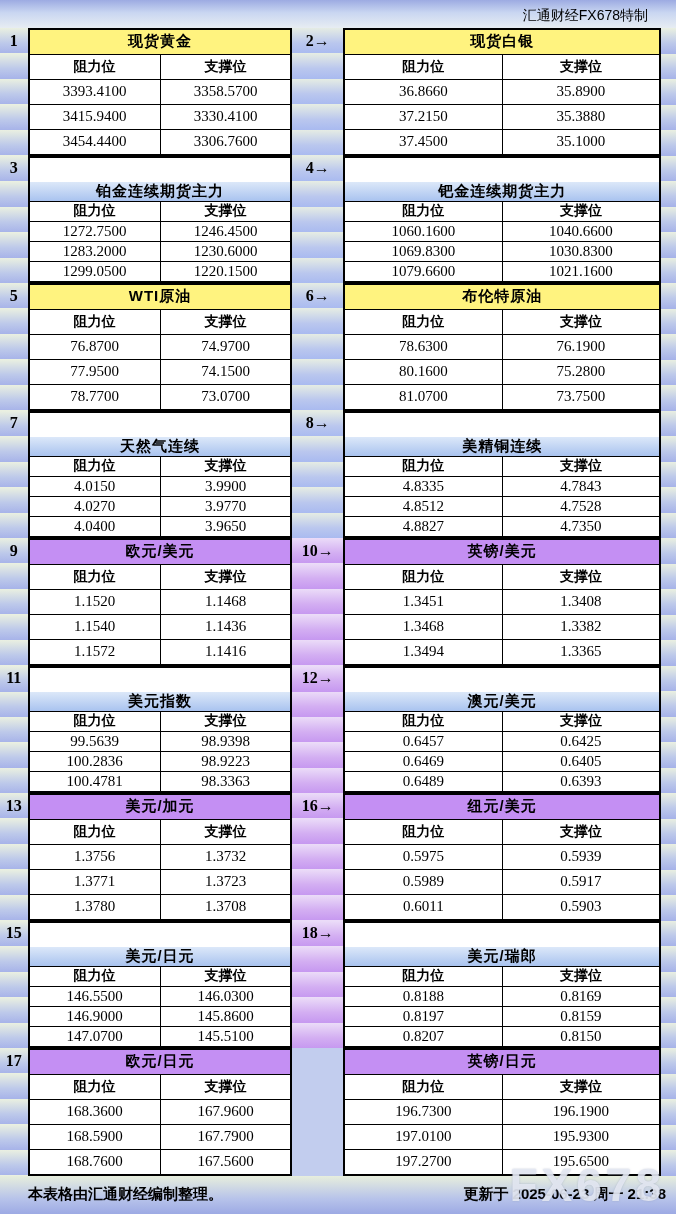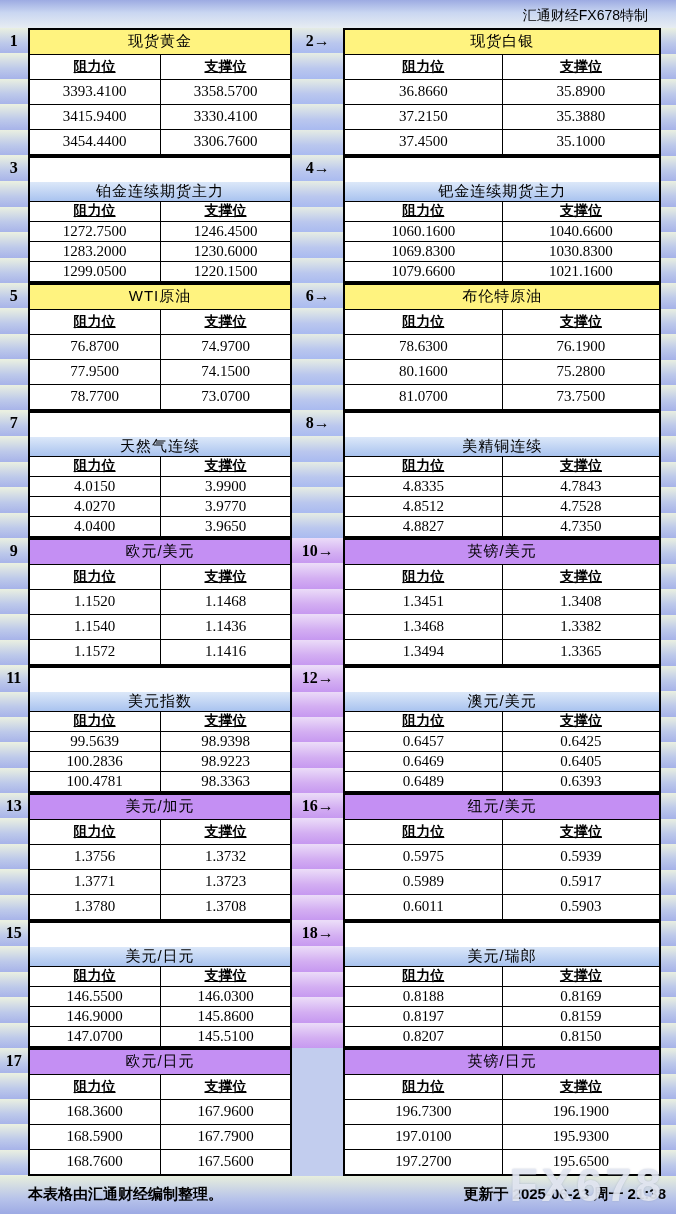--- a/index.html
+++ b/index.html
@@ -37,27 +37,27 @@
     font-family:"Liberation Serif",serif;font-weight:bold;font-size:16px;
   }
 
   
   .mtable{
     height:127.5px;box-sizing:border-box;border:2px solid #000;
     display:flex;flex-direction:column;background:#fff;
   }
   .trow{flex:1;display:flex;min-height:0;}
   .trow + .trow{border-top:1px solid #000;}
-  .trow.title{align-items:center;justify-content:center;font-weight:normal;font-size:15px;letter-spacing:1px;}
+  .trow.title{align-items:center;justify-content:center;font-weight:bold;font-size:15px;letter-spacing:1px;}
   .t-yellow{background:#fff37f;}
   .t-blue{background:linear-gradient(180deg,#dce8f9 0%,#a9c3ef 100%);margin-top:24px;}
   .t-purple{background:#c48ff3;}
   .cell{flex:1;display:flex;align-items:center;justify-content:center;box-sizing:border-box;}
   .cell + .cell{border-left:1px solid #000;}
-  .heads .cell{font-weight:bold;font-size:14px;text-decoration:underline;}
+  .heads .cell{font-weight:bold;font-size:14px;}
   .vals .cell{font-family:"Liberation Serif",serif;font-size:15px;}
 
   
   .footer{
     height:38.5px;box-sizing:border-box;
     background:linear-gradient(180deg,#e7eedd 0%,#b7c3ea 60%,#9daae4 100%);
     display:flex;align-items:center;justify-content:space-between;
     padding:0 10px 0 28px;font-size:15px;font-weight:bold;
   }
   .watermark{

